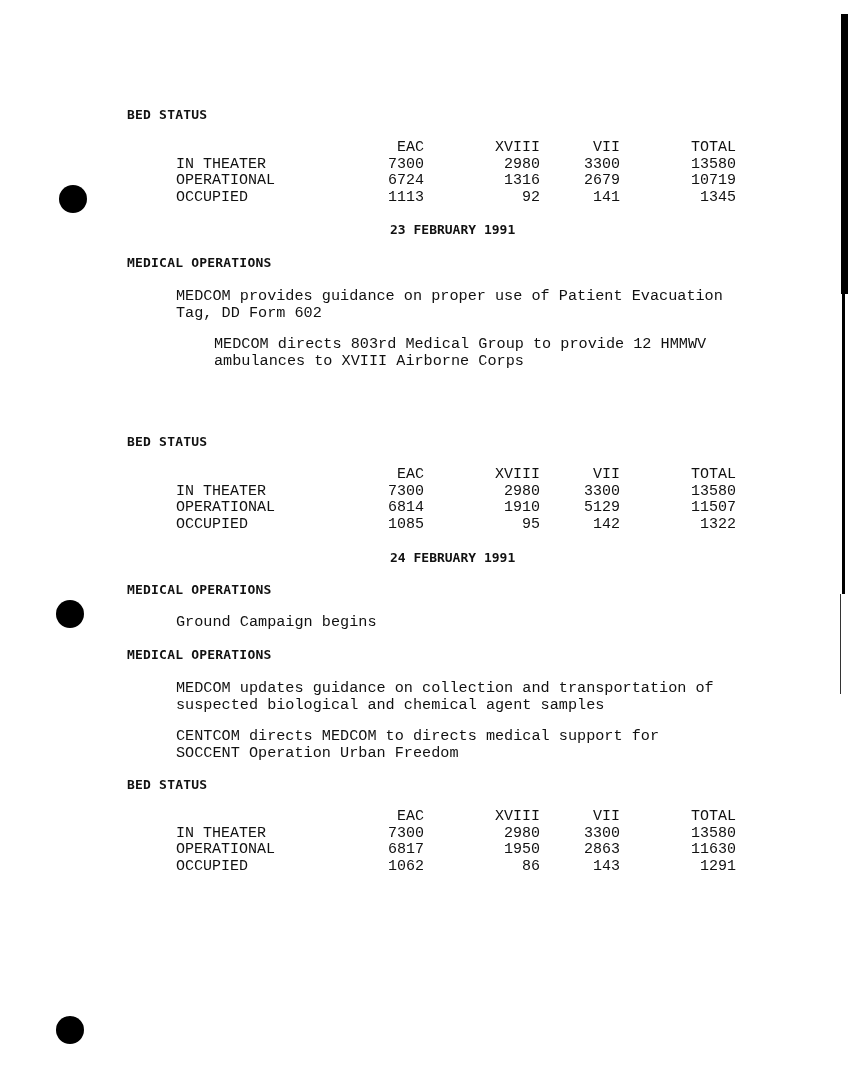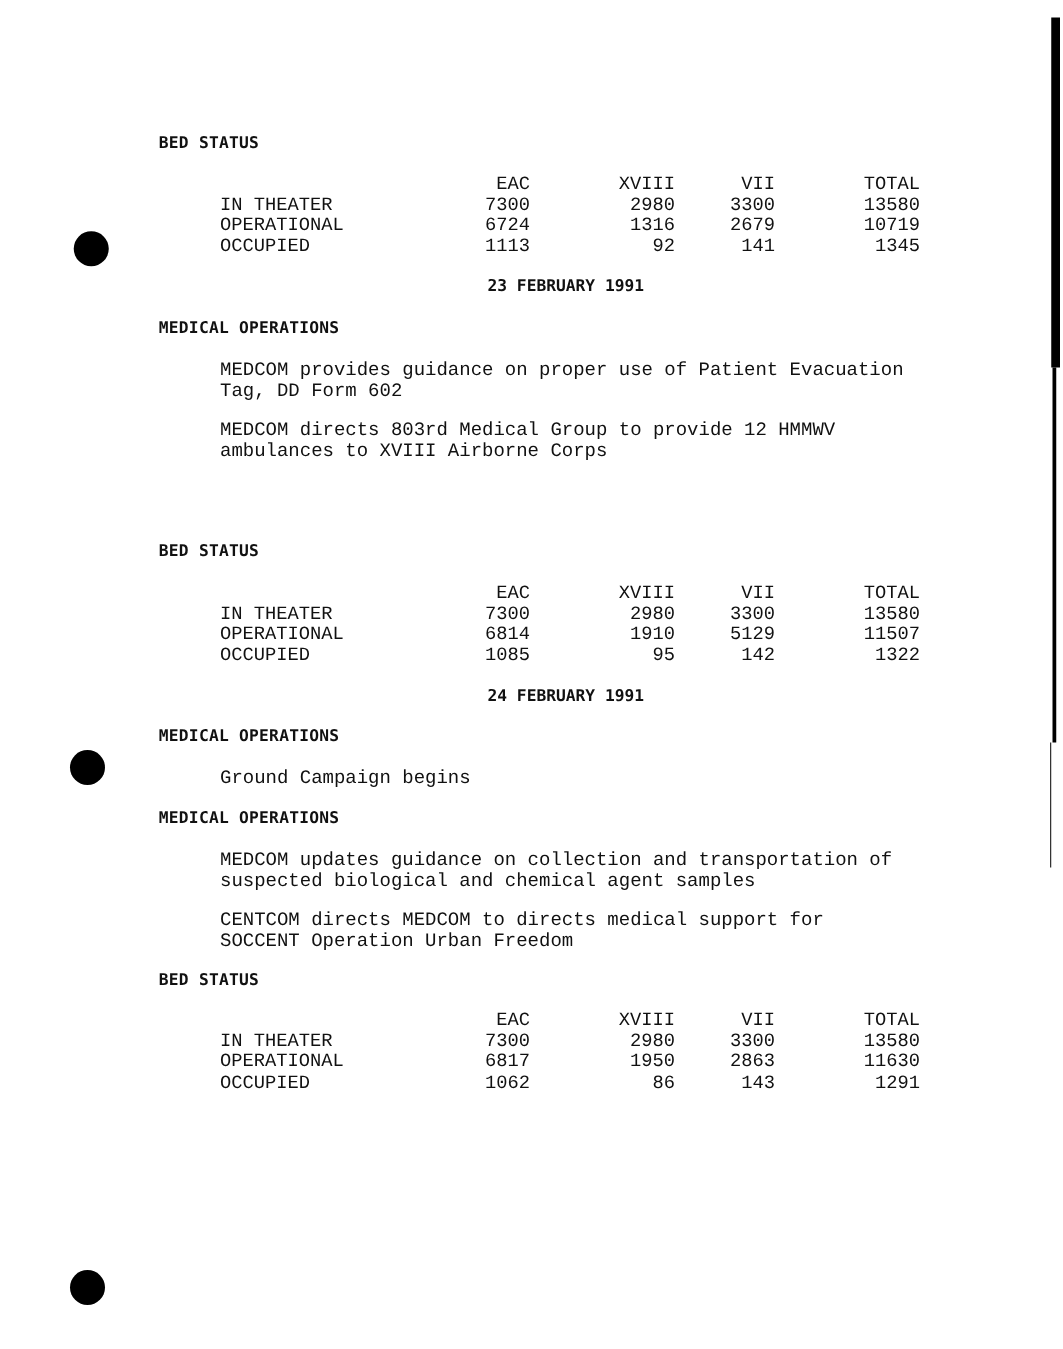--- a/index.html
+++ b/index.html
@@ -139,21 +139,21 @@
       <span class="cell c-vii">141</span>
       <span class="cell c-total">1345</span>
     </div>
   </div>
 
   <div class="date-heading" style="top:222px;">23 FEBRUARY 1991</div>
 
   <div class="heading" style="top:255px;">MEDICAL OPERATIONS</div>
   <div class="para" style="top:288px;">MEDCOM provides guidance on proper use of Patient Evacuation
 Tag, DD Form 602</div>
-  <div class="para" style="top:336px;">MEDCOM directs 803rd Medical Group to provide 12 HMMWV
+  <div class="para" style="top:336px;margin-left:38px;">MEDCOM directs 803rd Medical Group to provide 12 HMMWV
 ambulances to XVIII Airborne Corps</div>
 
   <div class="heading" style="top:434px;">BED STATUS</div>
   <div class="bed-table" style="top:467px;">
     <div class="row">
       <span class="cell c-eac">EAC</span>
       <span class="cell c-xviii">XVIII</span>
       <span class="cell c-vii">VII</span>
       <span class="cell c-total">TOTAL</span>
     </div>

